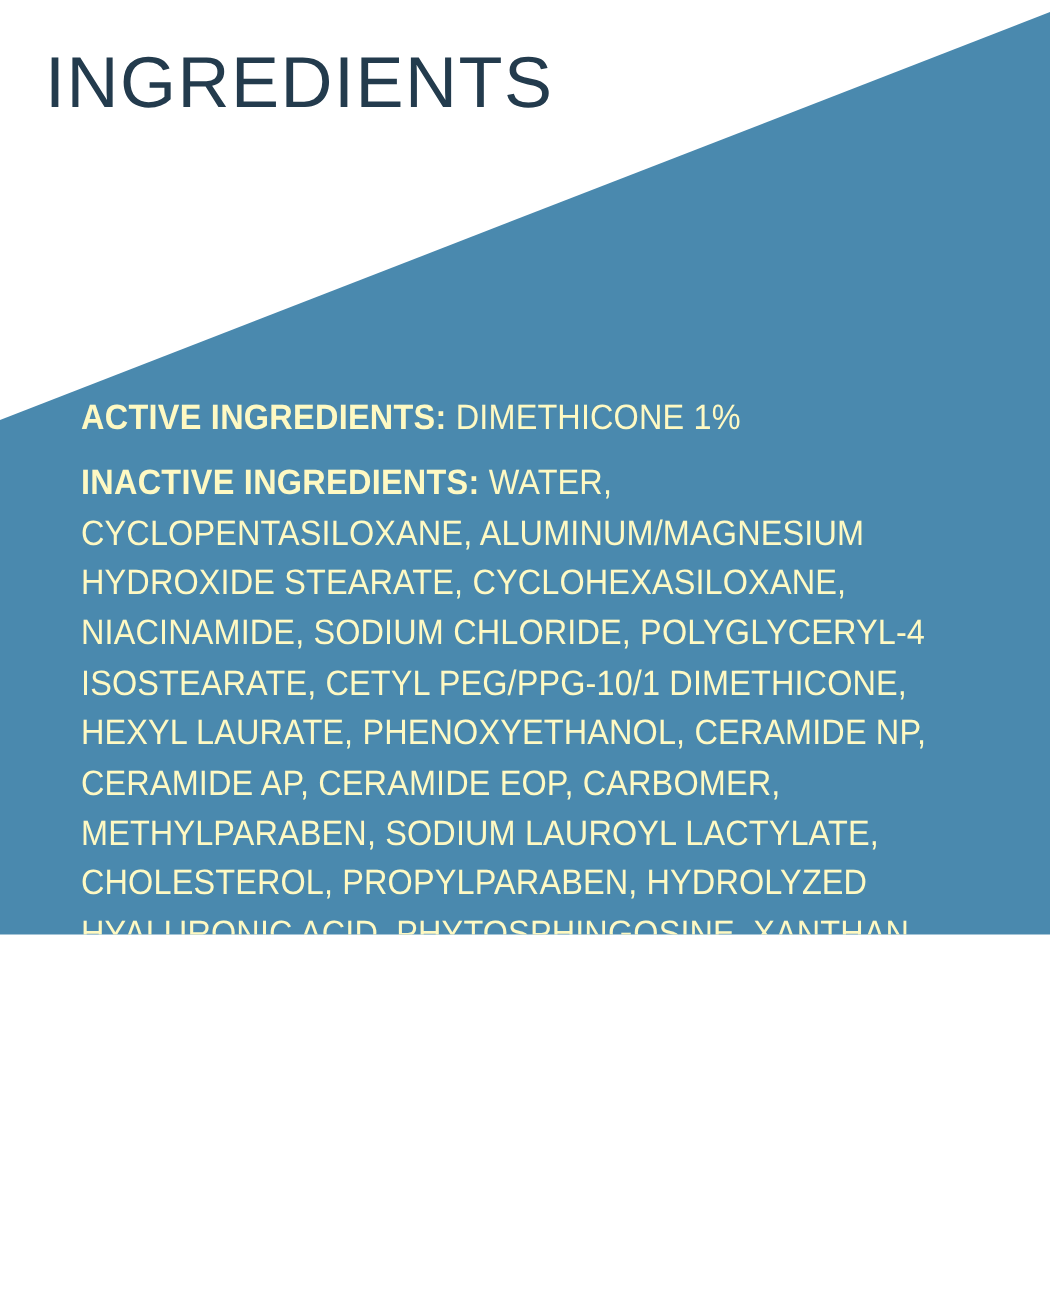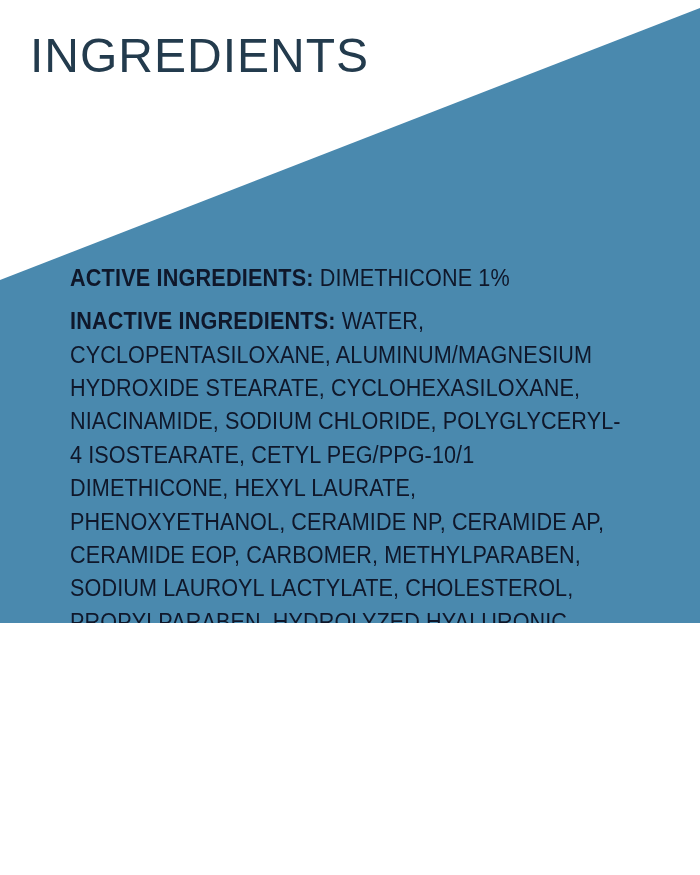--- a/index.html
+++ b/index.html
@@ -37,23 +37,23 @@
     font-size: 48px;
     letter-spacing: 1px;
     color: #233b4d;
     font-family: "Liberation Sans", sans-serif;
     font-weight: 400;
     line-height: 1.1;
   }
   .content {
     position: absolute;
     top: 262px;
-    left: 70px;
+    left: 54px;
     right: 30px;
-    color: #0f172a;
+    color: #fef9c3;
   }
   .block {
     font-size: 23.5px;
     line-height: 1.42;
     letter-spacing: 0.1px;
     font-family: "Liberation Sans Narrow", "Liberation Sans", sans-serif;
     transform: scaleX(0.92);
     transform-origin: left top;
     margin-bottom: 6px;
   }

